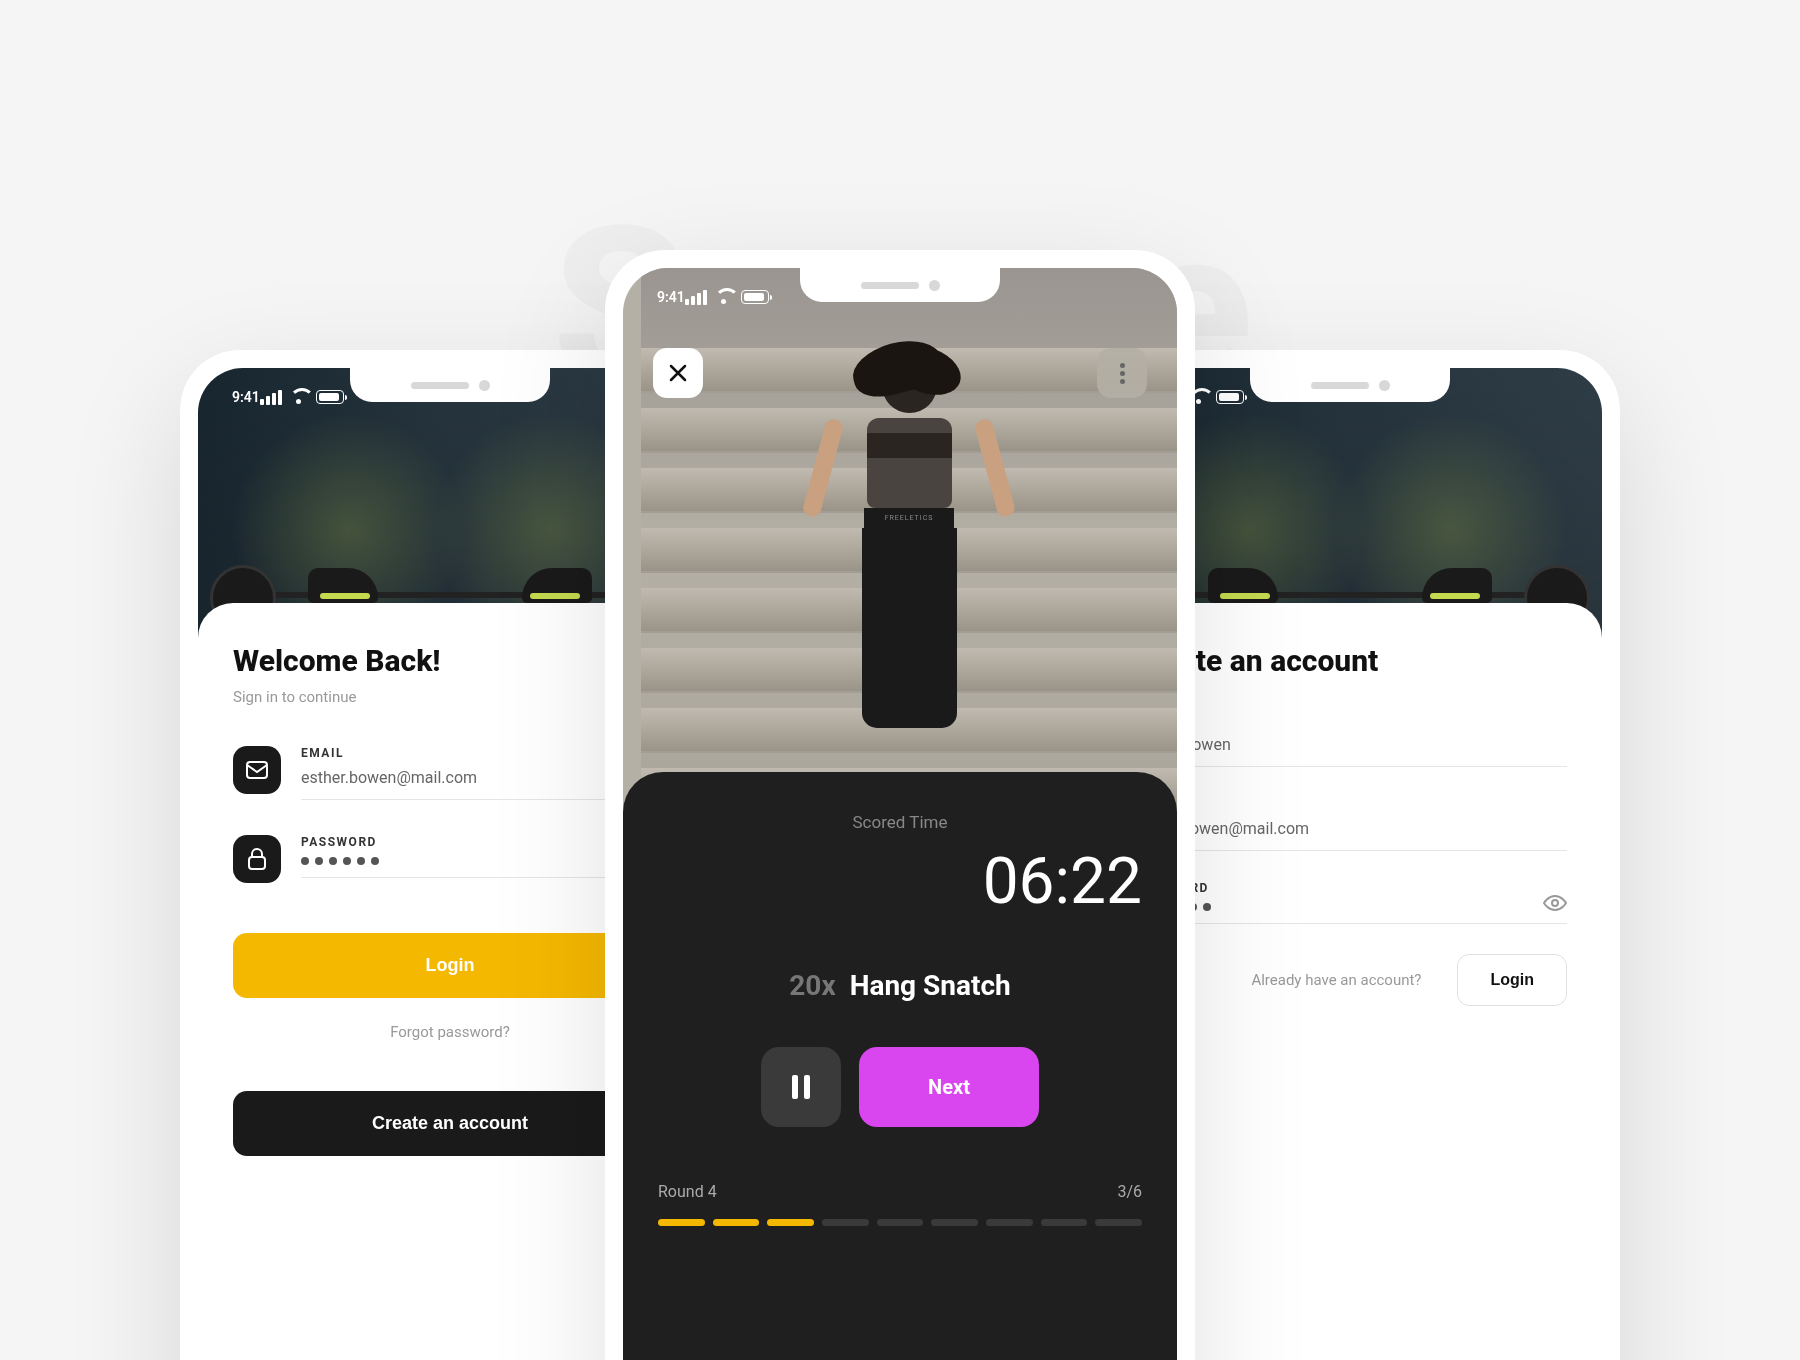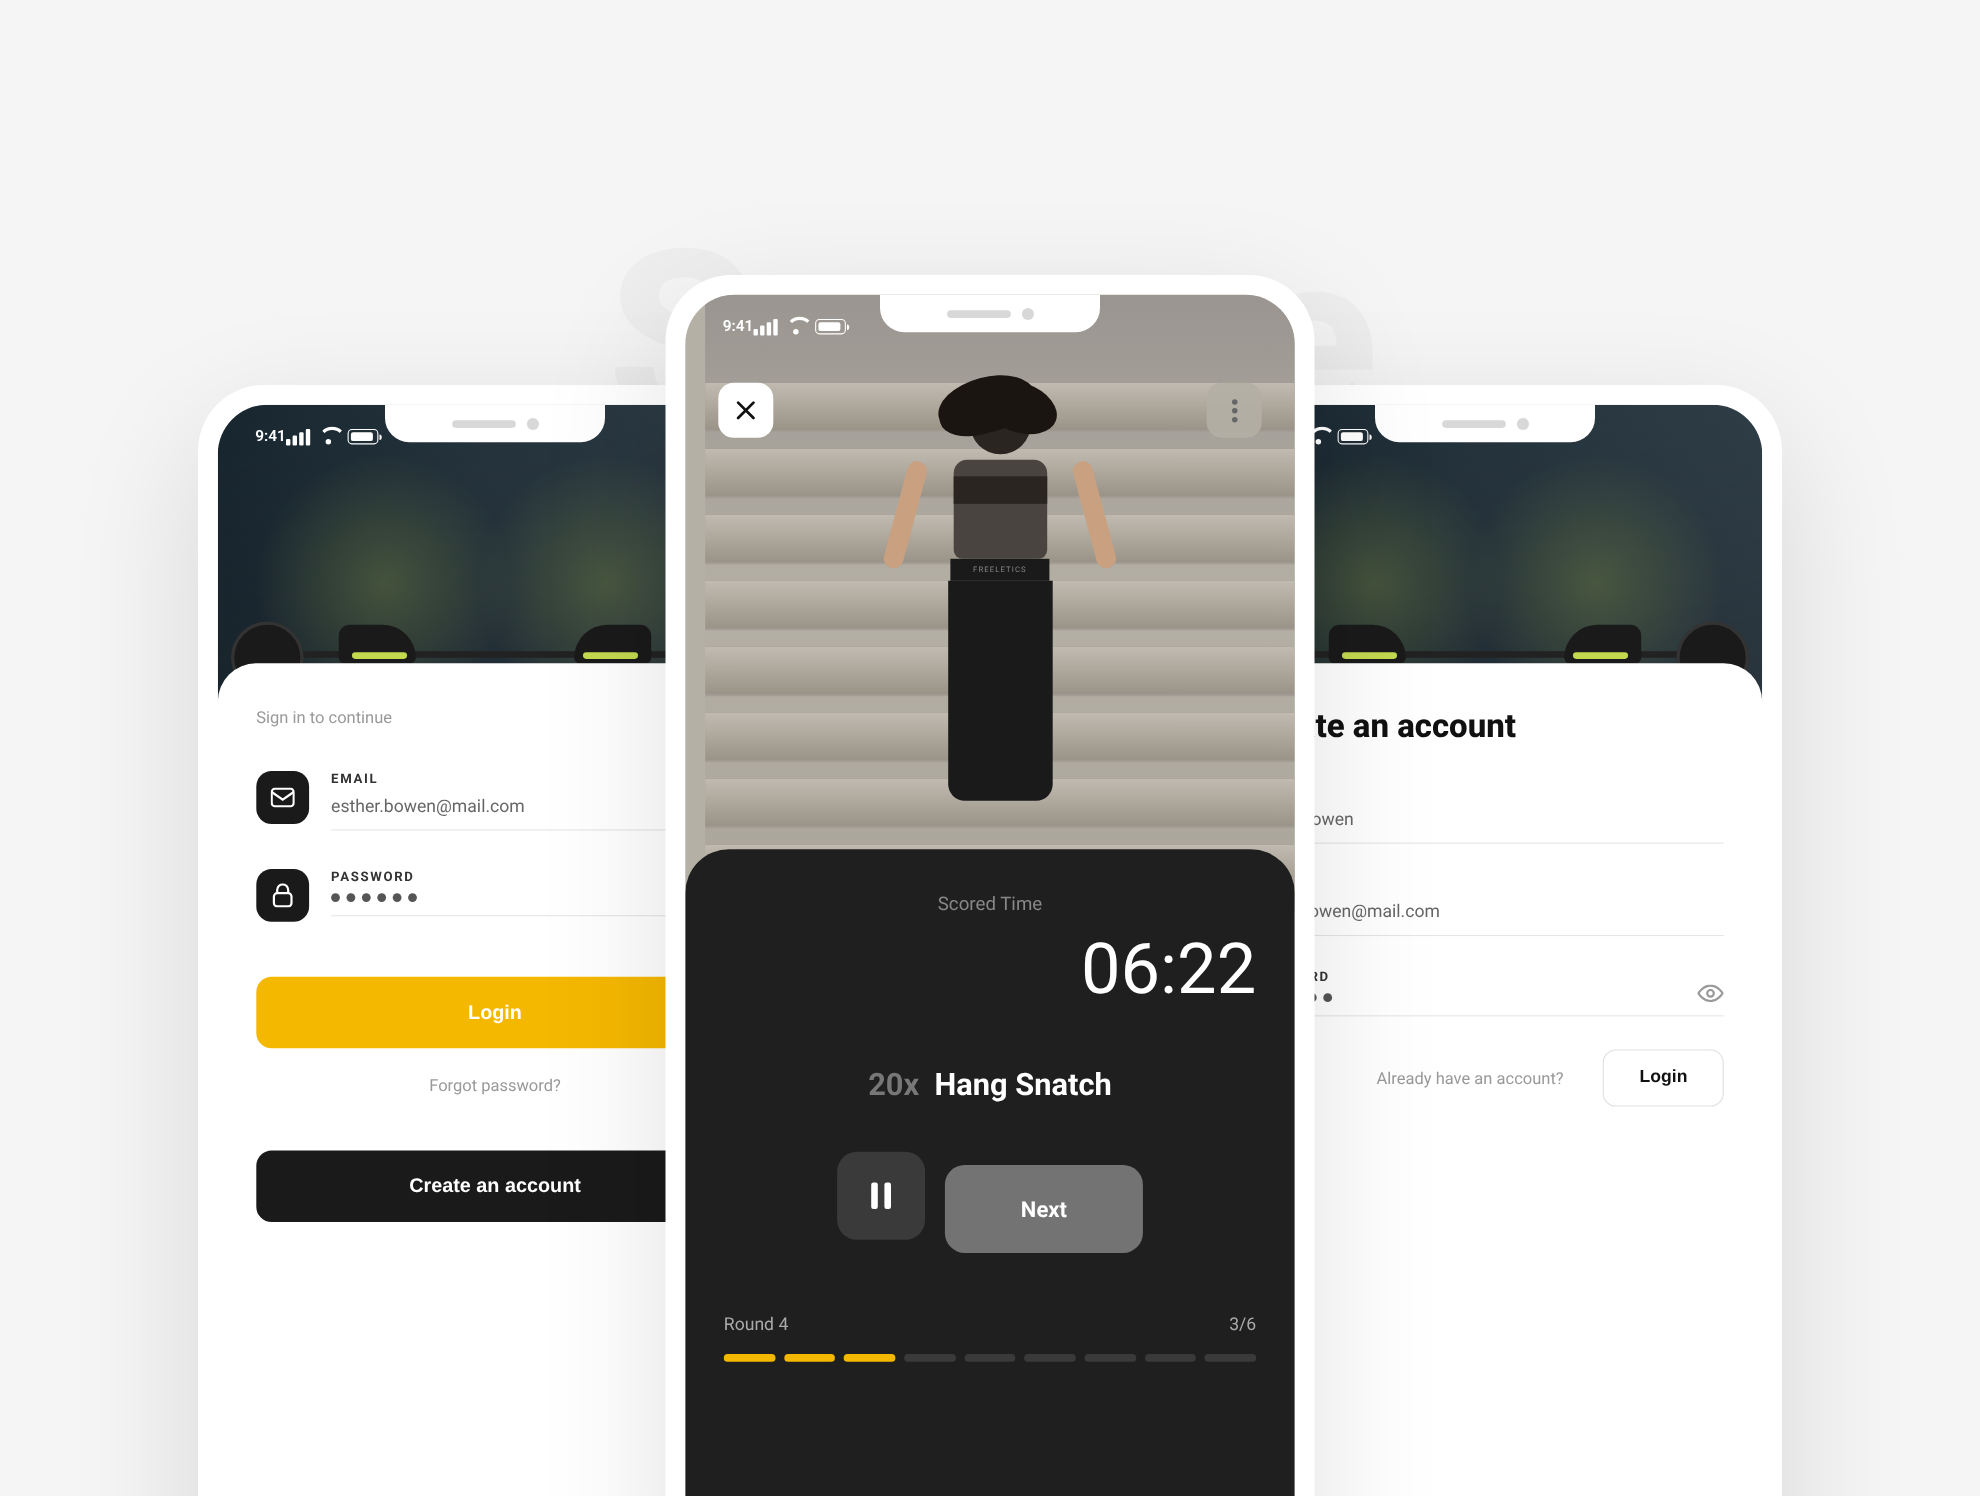--- a/index.html
+++ b/index.html
@@ -554,29 +554,28 @@
   display: flex;
   align-items: center;
   justify-content: center;
   gap: 6px;
 }
 .pause-bar { width: 6px; height: 24px; background: #fff; border-radius: 2px; }
 
 .next-btn {
   flex: 0 0 180px;
   height: 80px;
-  background: #737373;
+  background: #d946ef;
   border-radius: 18px;
   display: flex;
   align-items: center;
   justify-content: center;
   color: #fff;
   font-weight: 700;
   font-size: 20px;
-  margin-top: 12px;
 }
 
 .round-row {
   display: flex;
   justify-content: space-between;
   color: #aaa;
   font-size: 16px;
   margin-bottom: 18px;
 }
 
@@ -626,20 +625,21 @@
         <div class="battery-icon"></div>
       </div>
     </div>
     <div class="hero">
       <div class="hero-overlay"></div>
       <div class="hero-barbell"></div>
       <div class="shoe shoe-left"></div>
       <div class="shoe shoe-right"></div>
     </div>
     <div class="card">
+      <div class="title">Welcome Back!</div>
       <div class="subtitle">Sign in to continue</div>
 
       <div class="field">
         <div class="field-icon">
           <svg width="22" height="18" viewBox="0 0 22 18" fill="none" stroke="#fff" stroke-width="2">
                   <rect x="1" y="1" width="20" height="16" rx="3"></rect>
                   <path d="M1 4l10 7 10-7"></path>
                 </svg>
         </div>
         <div class="field-content">

